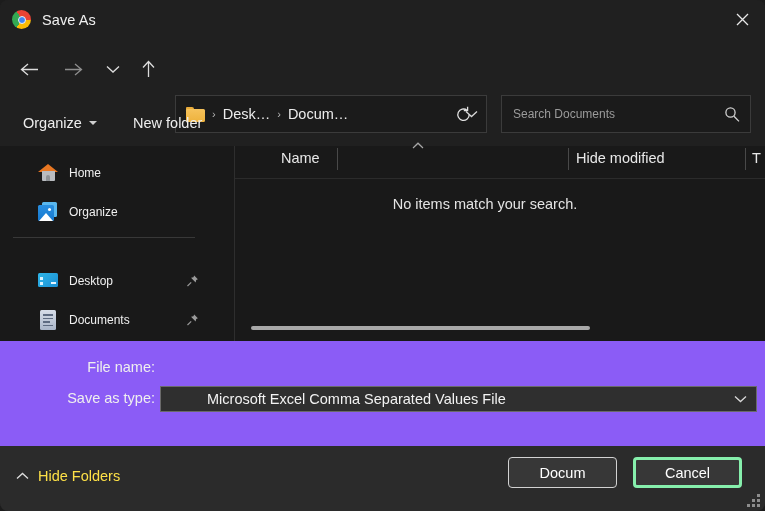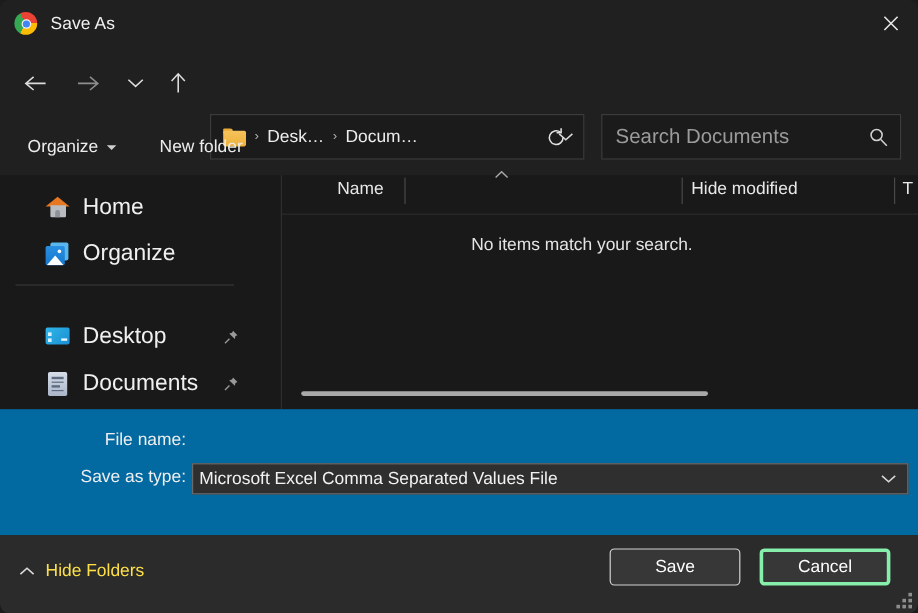--- a/index.html
+++ b/index.html
@@ -156,21 +156,21 @@
     left: 501px; top: 51px;
     width: 250px; height: 38px;
     border: 1px solid #3b3b3b;
     background: #1b1b1b;
     box-sizing: border-box;
     display: flex;
     align-items: center;
   }
   .searchbox .ph {
     margin-left: 11px;
-    font-size: 17px;
+    font-size: 12px;
     color: #9b9b9b;
   }
   .search-icon {
     position: absolute;
     right: 10px; top: 50%;
     transform: translateY(-50%);
     color: #d2d2d2;
     display: flex;
   }
 
@@ -264,21 +264,21 @@
     align-items: center;
   }
   .side-item .ico {
     margin-left: 38px;
     width: 20px; height: 20px;
     flex: 0 0 auto;
     position: relative;
   }
   .side-item .lbl {
     margin-left: 11px;
-    font-size: 19px;
+    font-size: 12px;
     color: #f0f0f0;
     white-space: nowrap;
   }
   .pin {
     position: absolute;
     right: 30px; top: 50%;
     transform: translateY(-50%);
     color: #9a9a9a;
     display: flex;
   }
@@ -432,21 +432,21 @@
     width: 339px; height: 4px;
     background: #a8a8a8;
     border-radius: 2px;
   }
 
   
   .formarea {
     position: absolute;
     left: 0; top: 341px;
     width: 765px; height: 105px;
-    background: #0369a1;
+    background: #8b5cf6;
   }
   .form-label {
     position: absolute;
     font-size: 14.5px;
     color: #efefef;
     text-align: right;
     white-space: nowrap;
   }
   .lbl-filename { left: 30px; top: 18px; width: 125px; }
   .lbl-savetype { left: 30px; top: 49px; width: 125px; }
@@ -460,20 +460,21 @@
     display: flex;
     align-items: center;
   }
   .field-filename {
     top: 14px;
     border: 1px solid #ffffff;
   }
   .field-savetype {
     top: 45px;
     border: 1px solid #6a6a6a;
+    padding-left: 41px;
   }
   .field .val {
     font-size: 14.5px;
     color: #f2f2f2;
     margin-left: 5px;
     white-space: nowrap;
   }
   .field-filename .val {
     background: #0a6cca;
     color: #ffffff;
@@ -751,21 +752,21 @@
   <div class="hide-folders" style="position:absolute;left:16px;top:464px">
     <span class="chev">
       <svg width="13" height="8" viewBox="0 0 13 8">
         <path d="M1 6.5 L6.5 1.5 L12 6.5" stroke="#dcdcdc" stroke-width="1.3" fill="none"></path>
       </svg>
     </span>
     <span class="lbl">Hide Folders</span>
   </div>
 
   <div class="btn btn-save">
-    <span>Save</span>
+    <span>Docum</span>
   </div>
   <div class="btn btn-cancel">
     <span>Cancel</span>
   </div>
 
   <div class="resize-grip">
     <i style="right:0;bottom:0"></i>
     <i style="right:5px;bottom:0"></i>
     <i style="right:10px;bottom:0"></i>
     <i style="right:0;bottom:5px"></i>

